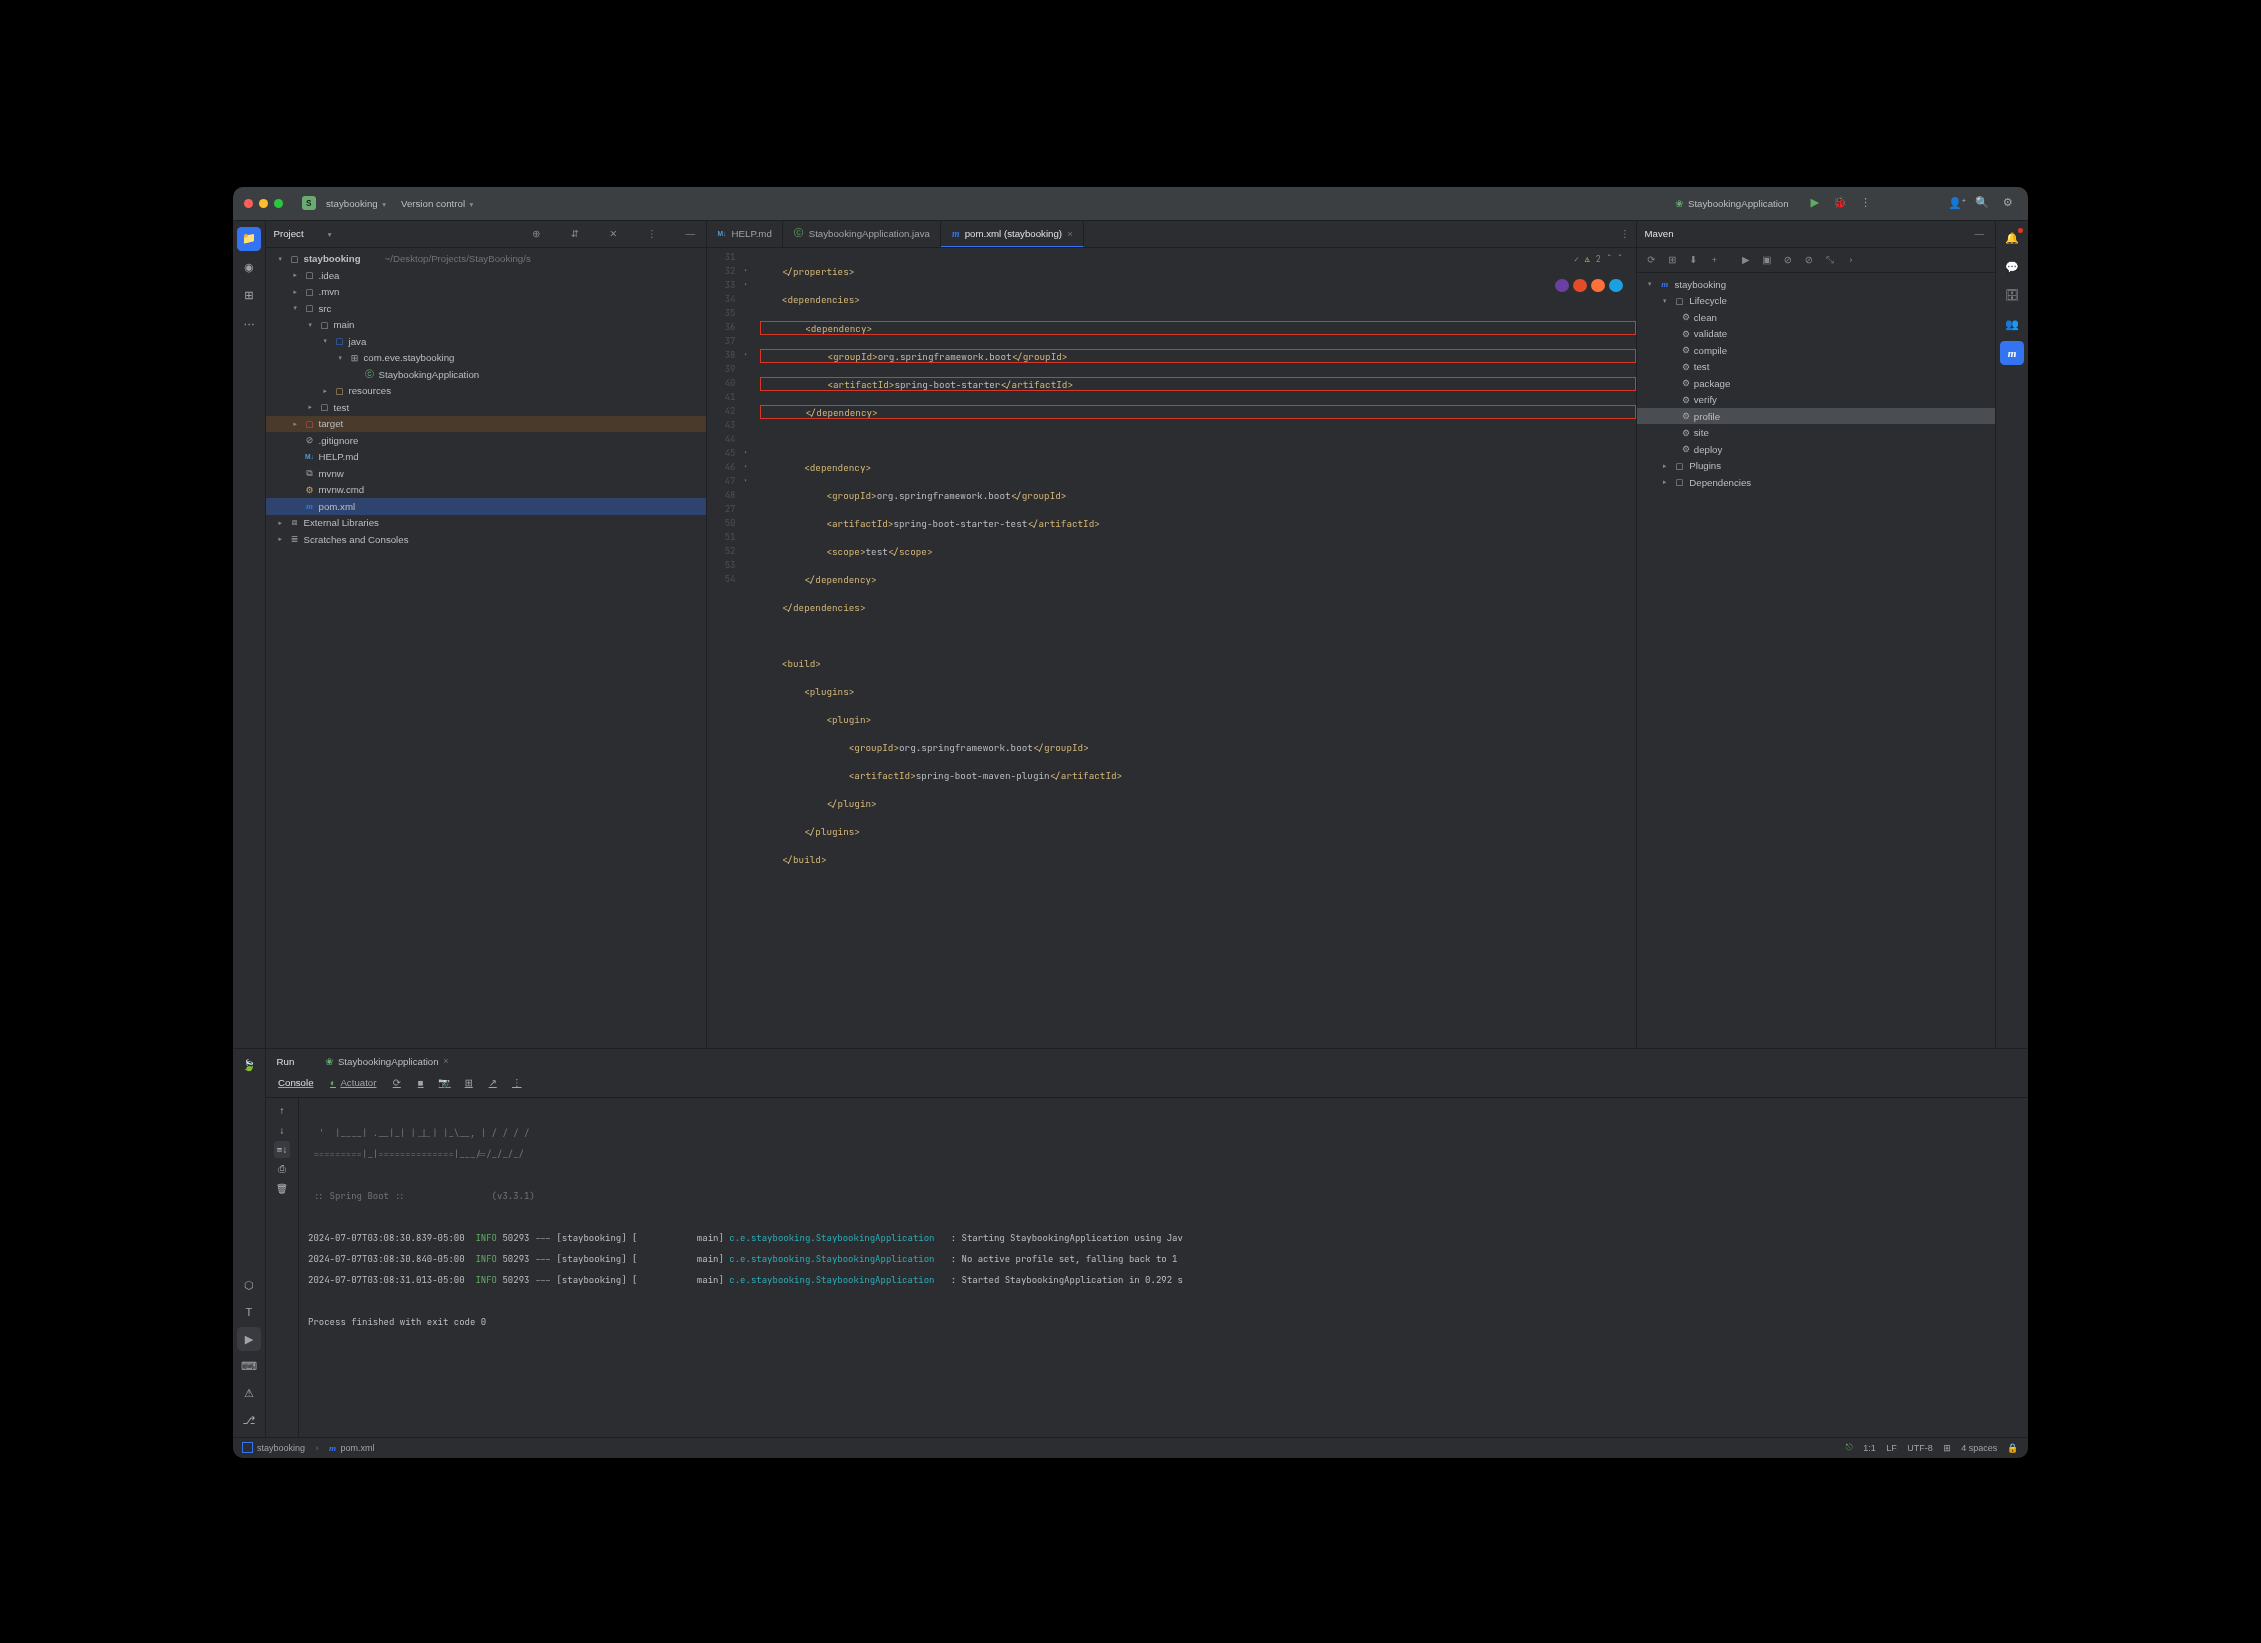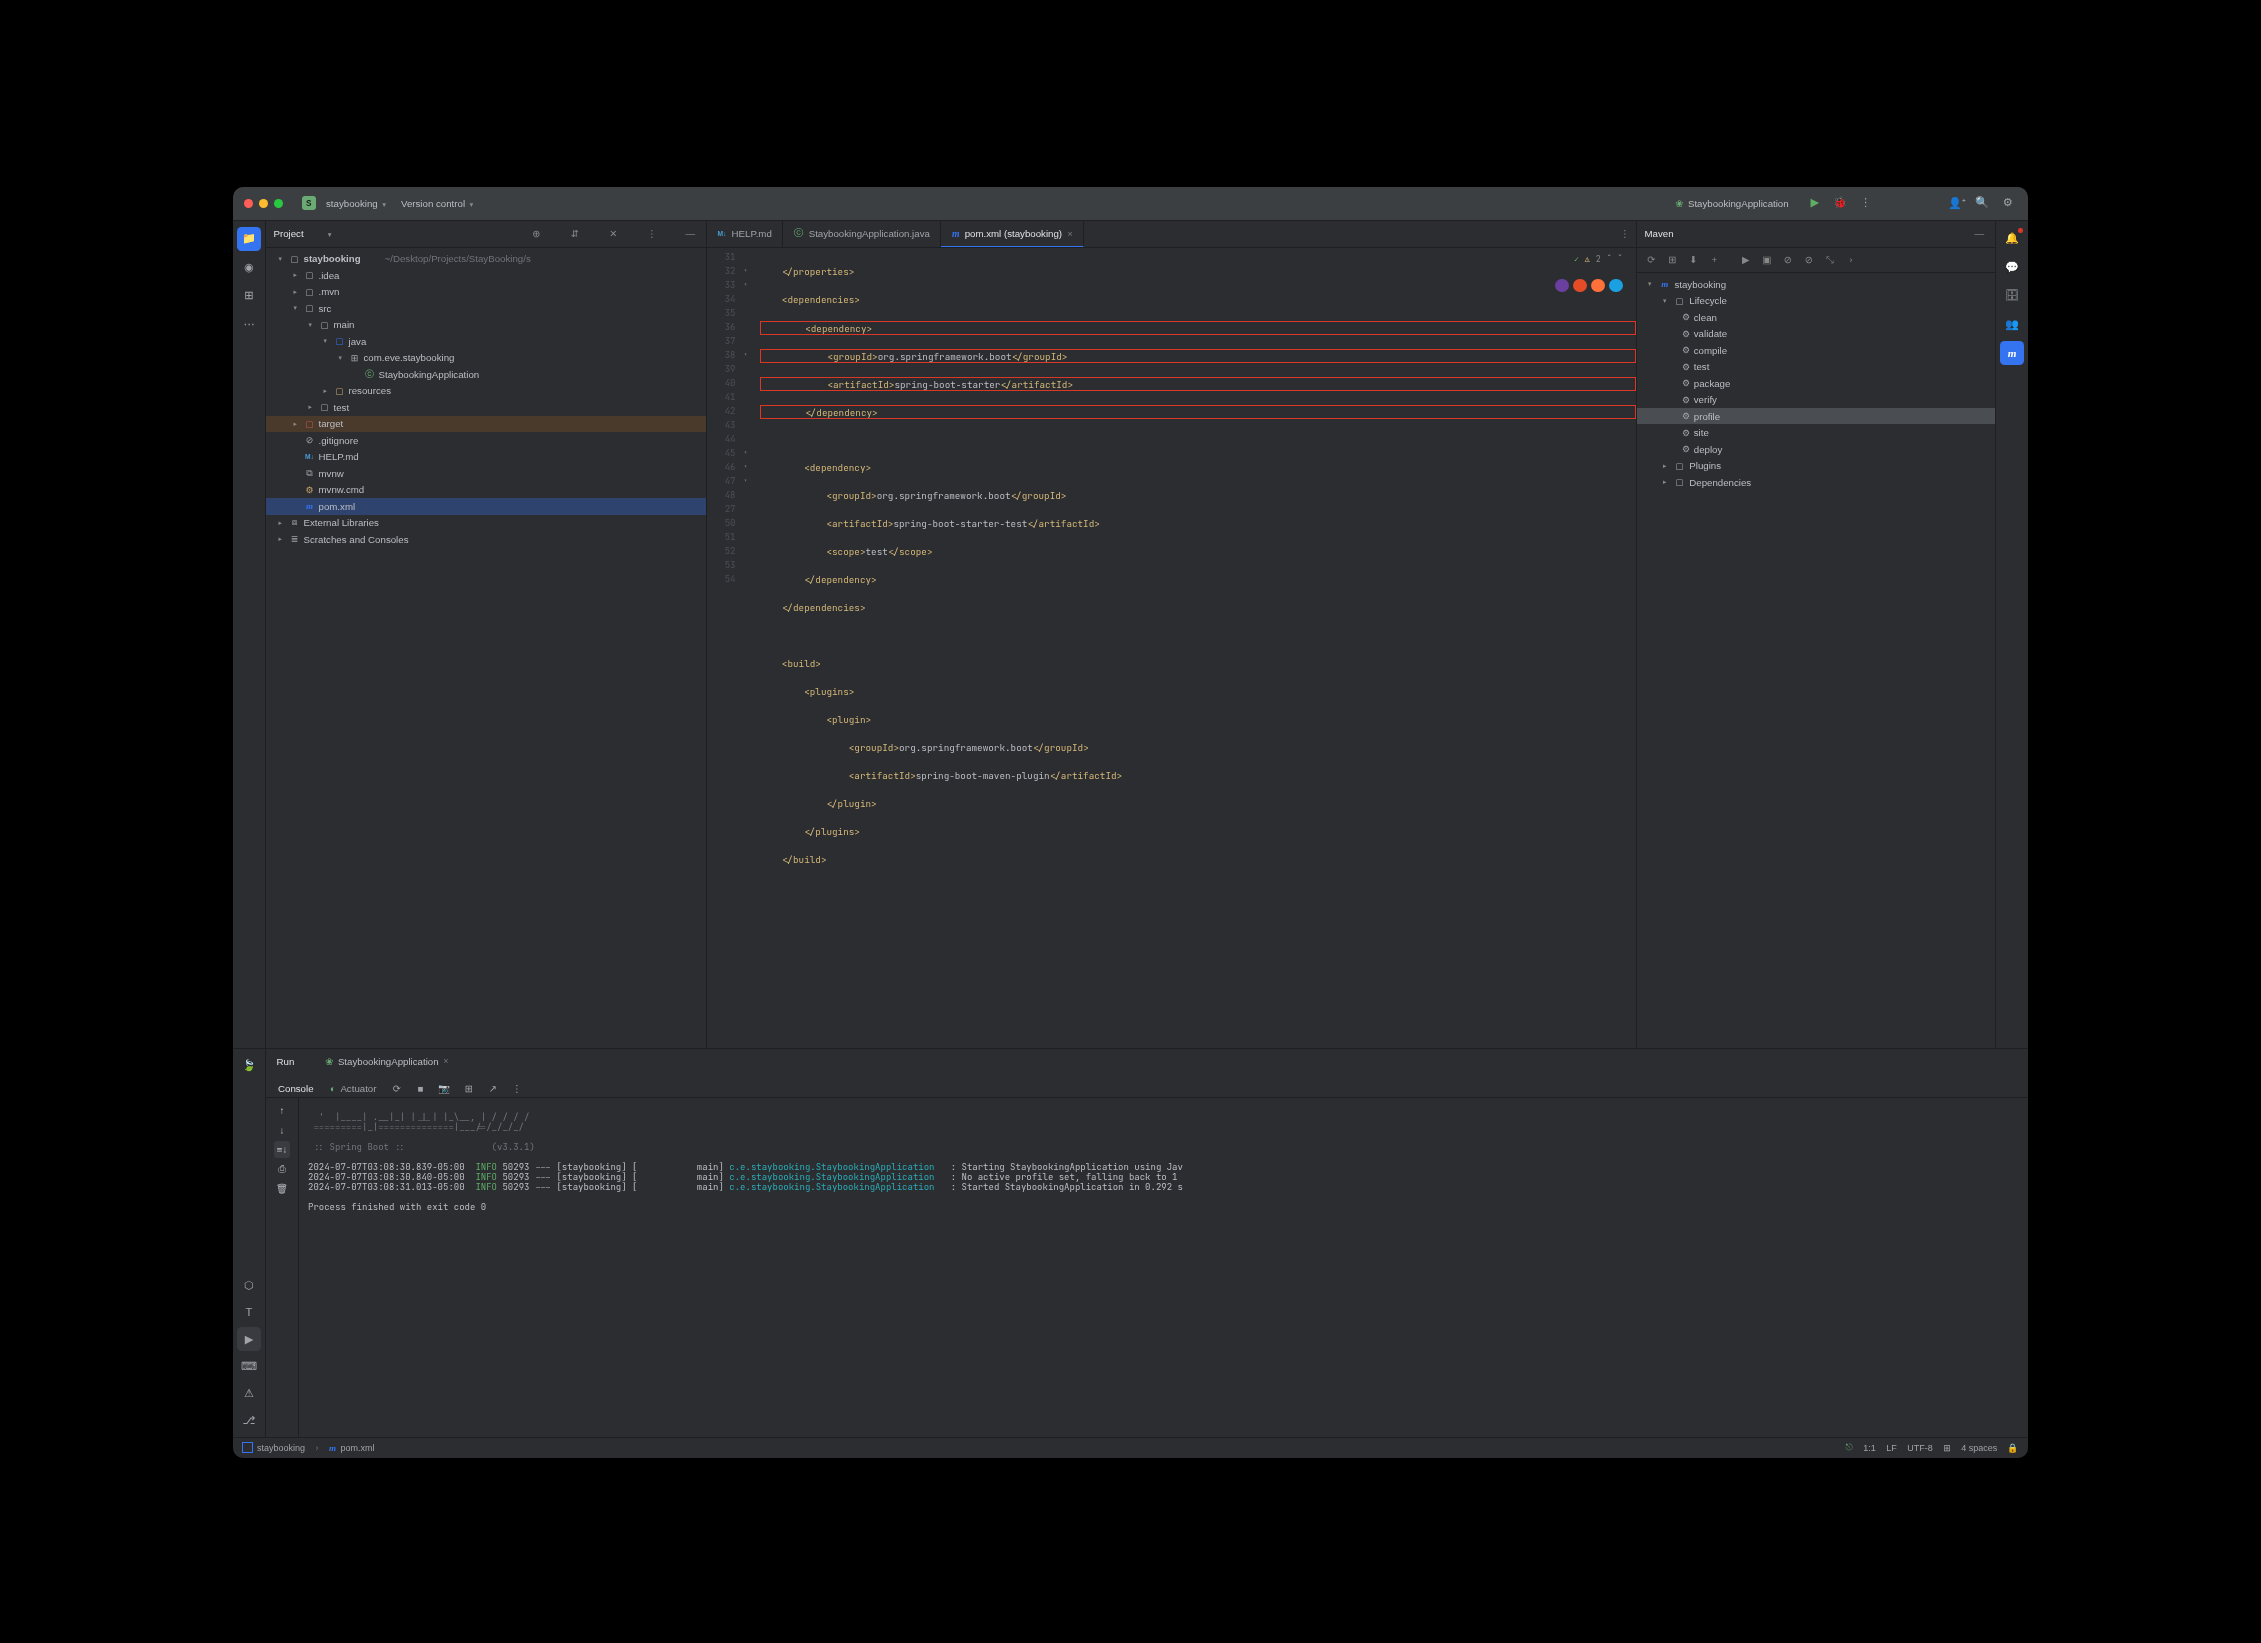--- a/index.html
+++ b/index.html
@@ -159,25 +159,25 @@
   height: 389px; border-top:0.7px solid #1e1f22;
   display:flex; background:#2b2d30;
 }
 .bp-left-rail { width:33px; border-right:0.7px solid #1e1f22; display:flex; flex-direction:column; align-items:center; padding:4.5px 0; gap:3px; }
 .bp-content { flex:1; display:flex; flex-direction:column; min-width:0; }
 .bp-tabs { height:25.4px; display:flex; align-items:center; padding:0 6px; gap:19px; border-bottom:none; }
 .bp-tab { color:#a0a3a8; padding:3px 4.5px; cursor:pointer; display:flex; align-items:center; gap:4.5px; }
 .bp-tab.active { color:#dfe1e5; font-weight:500; }
 .bp-subtab { display:flex; align-items:center; gap:4.5px; padding:3px 7.5px; color:#bcbec4; }
 .bp-subtab .close { color:#6f737a; font-size:9px; }
-.bp-toolbar { height:24px; display:flex; align-items:flex-end; padding:0 7.5px; gap:7.5px; border-bottom:0.7px solid #1e1f22; color:#a0a3a8; }
+.bp-toolbar { height:24px; display:flex; align-items:flex-start; padding:0 7.5px; gap:7.5px; border-bottom:0.7px solid #1e1f22; color:#a0a3a8;text-decoration:underline; }
 .bp-tbtn { width:16.5px; height:16.5px; display:flex; align-items:center; justify-content:center; cursor:pointer; }
 .console {
   flex:1; font-family:"JetBrains Mono", Menlo, monospace;
-  font-size:9px; line-height:10px; padding:4.5px 9px; overflow:auto;
+  font-size:9px; line-height:21px; padding:4.5px 9px; overflow:auto;
   color:#bcbec4; white-space:pre;
 }
 .gray { color:#6f737a; }
 .info { color:#5fad65; }
 .cyan { color:#2aacb8; }
 .run-side { width:33px; border-right:0.7px solid #1e1f22; display:flex; flex-direction:column; align-items:center; padding:4.5px 0; gap:3px; }
 
 .statusbar {
   height:21px; background:#2b2d30; border-top:0.7px solid #1e1f22;
   display:flex; align-items:center; padding:0 9px; gap:10.5px;

